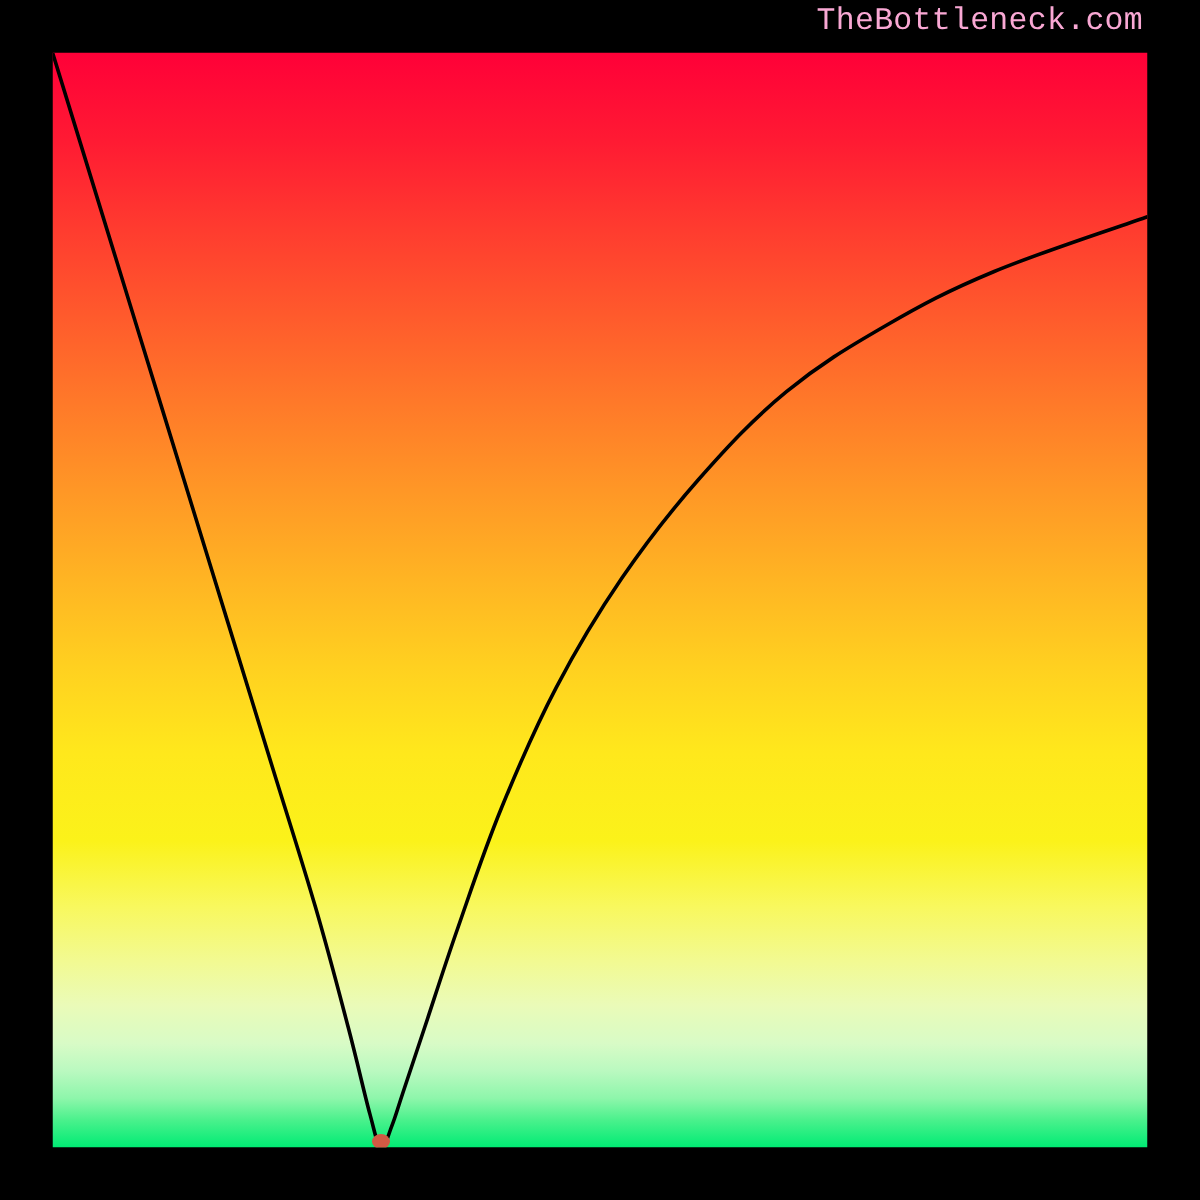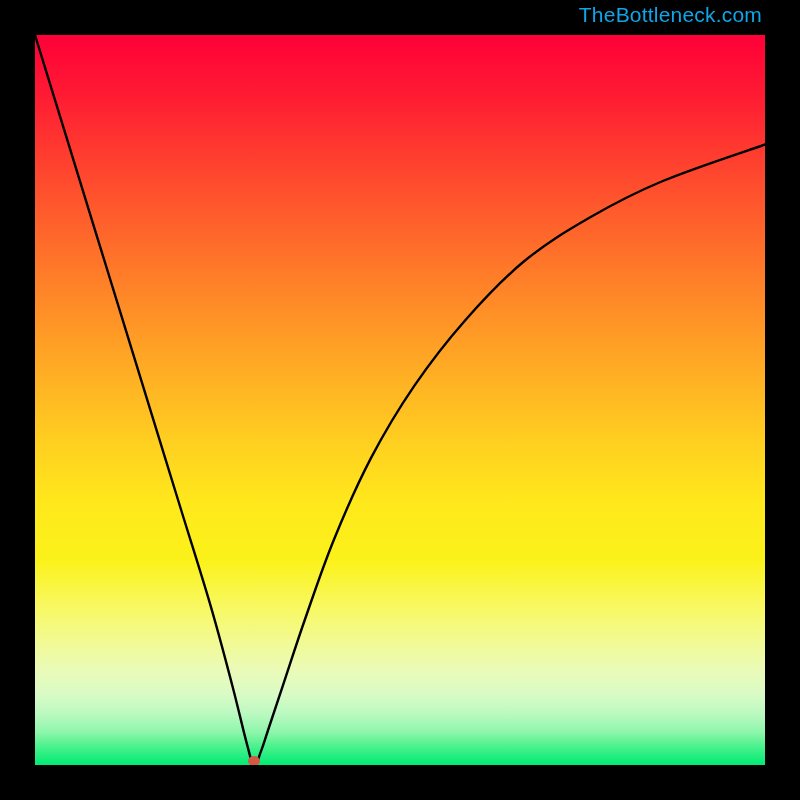--- a/index.html
+++ b/index.html
@@ -48,25 +48,26 @@
       #baf9c0 93%,
       #8ef6ab 95.5%,
       #4af18c 97.5%,
       #00eb74 100%
     );
   }
   .watermark {
     position: absolute;
     top: 3px;
     right: 38px;
-    color: #0ea5e9;
+    color: #f9a8d4;
     font-size: 21px;
     font-weight: 400;
     letter-spacing: 0.2px;
     user-select: none;
+    font-family: Liberation Mono, monospace;
   }
   svg.curve {
     position: absolute;
     inset: 0;
     width: 730px;
     height: 730px;
   }
   .minpoint {
     position: absolute;
     width: 12px;

